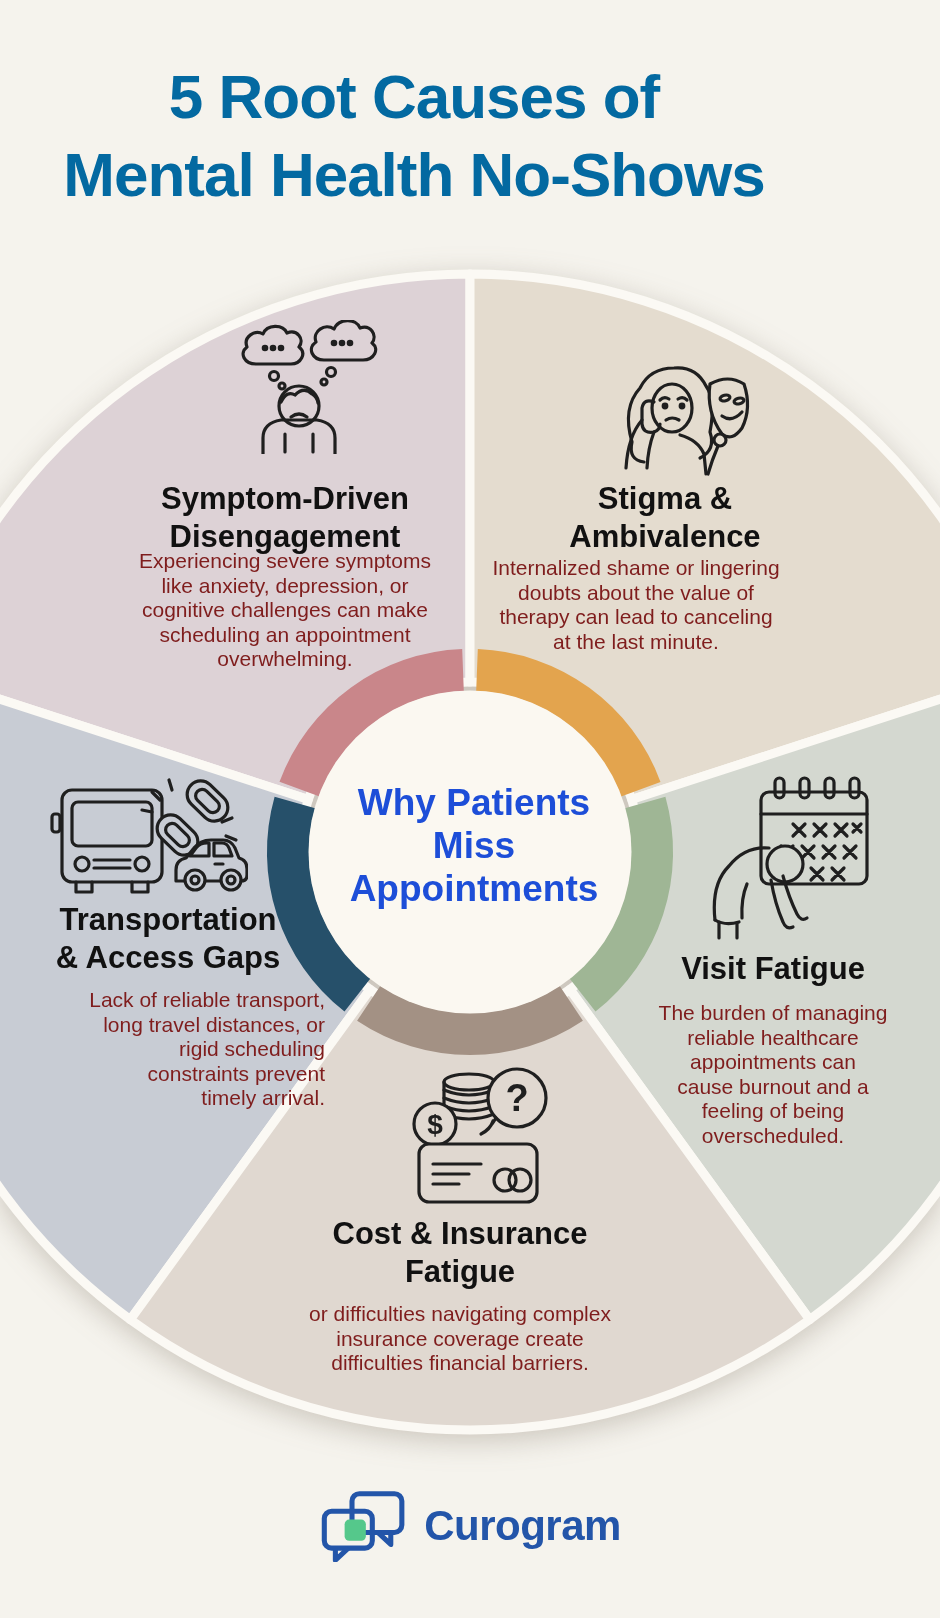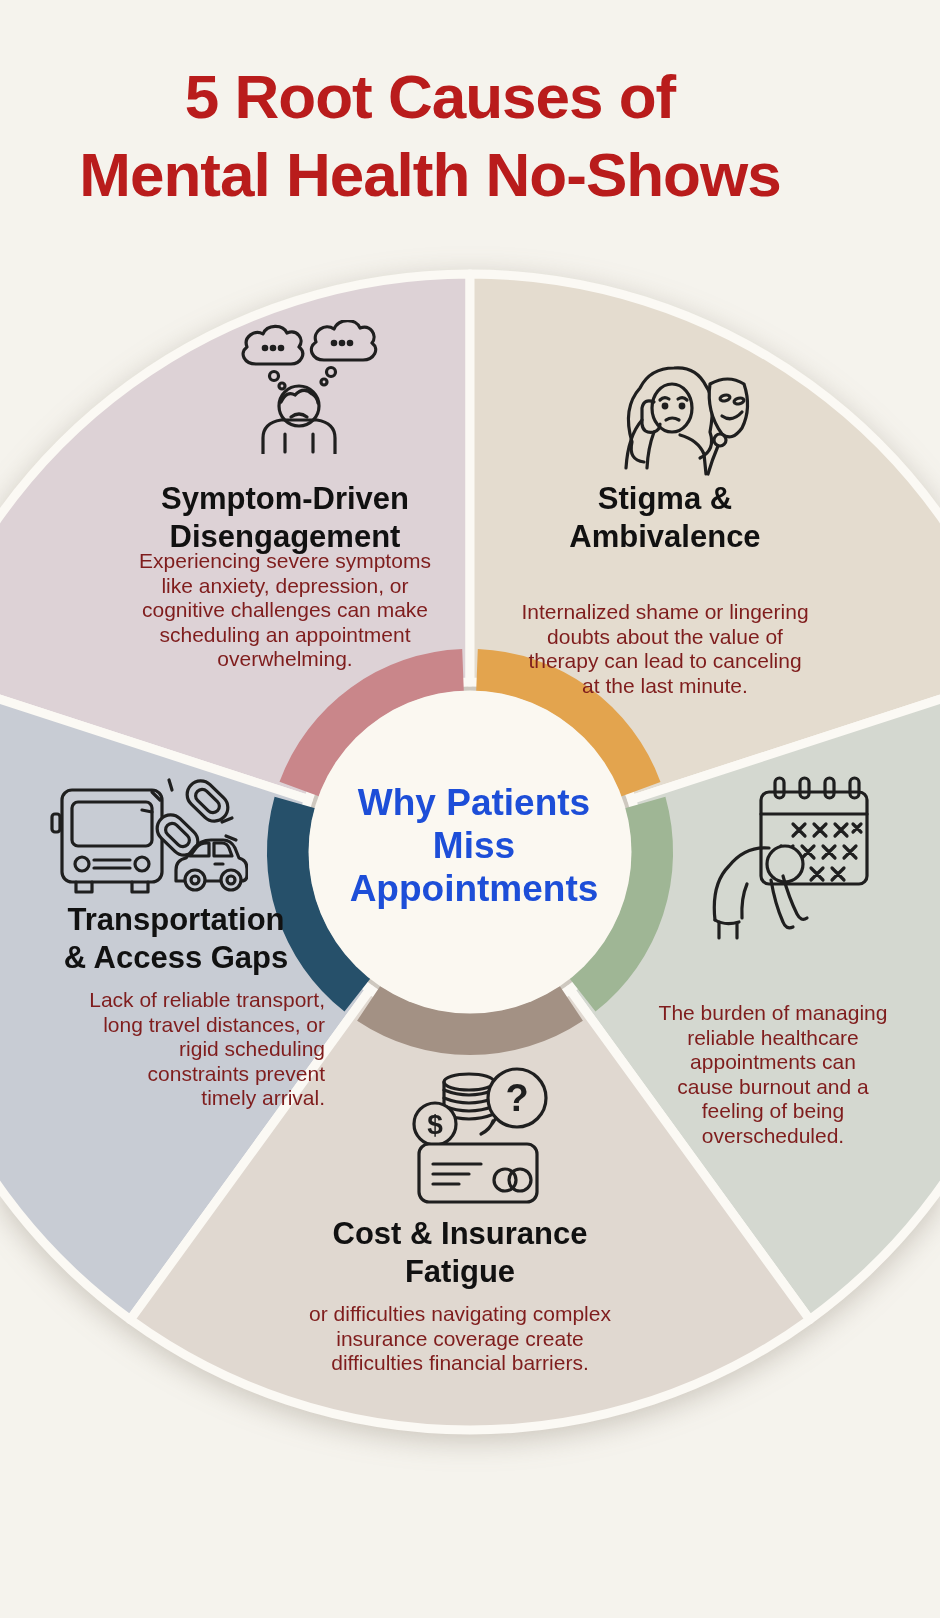--- a/index.html
+++ b/index.html
@@ -6,21 +6,21 @@
   .stage{
     position:relative; width:940px; height:1618px; overflow:hidden;
     background:#f5f3ed;
     font-family:"Liberation Sans", sans-serif;
     color:#1c1c1c;
   }
   
   .main-title{
     position:absolute; top:58px; left:0; width:828px;
     text-align:center; font-weight:700; font-size:62px; line-height:78px;
-    color:#b91c1c; letter-spacing:-1px;margin-left:16px;
+    color:#0369a1; letter-spacing:-1px;
   }
   
   .wheel{
     position:absolute; left:0; top:0;
     filter: drop-shadow(0 7px 14px rgba(110,95,80,.30));
   }
   .wheel path.wedge{ stroke:#fbf9f4; stroke-width:9; stroke-linejoin:round; }
   
   .seg-title{
     position:absolute; text-align:center; font-weight:700;
@@ -124,21 +124,21 @@
       <ellipse cx="147" cy="61" rx="5" ry="2.8" transform="rotate(-14 147 61)"></ellipse>
       <path d="M130 76 Q140 83 150 72"></path>
       <circle cx="128" cy="100" r="6"></circle>
       <path d="M126 106 Q120 120 116 134"></path>
     </g>
   </svg>
   <div class="seg-title" style="left:485px;top:480px;width:360px;">
     <div class="t-line">Stigma &amp;</div>
     <div class="t-line">Ambivalence</div>
   </div>
-  <div class="seg-desc" style="left:485px;top:556px;width:360px;margin-top:44px;">
+  <div class="seg-desc" style="left:456px;top:556px;width:360px;">
     <div class="d-line">Internalized shame or lingering</div>
     <div class="d-line">doubts about the value of</div>
     <div class="d-line">therapy can lead to canceling</div>
     <div class="d-line">at the last minute.</div>
   </div>
 
   <svg class="seg-icon" style="left:48px;top:748px;" width="200" height="152" viewBox="0 0 200 152">
     <g>
       <rect x="14" y="42" width="100" height="92" rx="10"></rect>
       <rect x="24" y="54" width="80" height="44" rx="6"></rect>
@@ -156,21 +156,21 @@
       <path d="M174 74 L184 70 M178 88 L188 92 M168 100 L172 110"></path>
       <path d="M128 133 L128 122 Q128 112 138 110 L146 100 Q152 92 163 92 L175 92 Q183 92 187 100 L191 110 Q199 112 199 121 L199 127 Q199 133 193 133 Z" fill="#c8ccd4"></path>
       <path d="M142 108 L148 100 Q152 95 159 95 L161 95 L161 108 Z M166 95 L174 95 Q179 95 181 100 L184 108 L166 108 Z"></path>
       <path d="M167 116 L175 116"></path>
       <circle cx="147" cy="132" r="10" fill="#c8ccd4"></circle>
         <circle cx="147" cy="132" r="4"></circle>
       <circle cx="183" cy="132" r="10" fill="#c8ccd4"></circle>
         <circle cx="183" cy="132" r="4"></circle>
     </g>
   </svg>
-  <div class="seg-title" style="left:0px;top:901px;width:336px;padding-left:8px;">
+  <div class="seg-title" style="left:0px;top:901px;width:336px;">
     <div class="t-line">Transportation</div>
     <div class="t-line">&amp; Access Gaps</div>
   </div>
   <div class="seg-desc" style="left:5px;top:988px;width:320px;text-align:right;">
     <div class="d-line">Lack of reliable transport,</div>
     <div class="d-line">long travel distances, or</div>
     <div class="d-line">rigid scheduling</div>
     <div class="d-line">constraints prevent</div>
     <div class="d-line">timely arrival.</div>
   </div>
@@ -188,20 +188,23 @@
       <path d="M118 100 l12 12 M130 100 l-12 12 M139 100 l12 12 M151 100 l-12 12"></path>
       <circle cx="92" cy="96" r="18" fill="#d4d8d0"></circle>
       <path d="M22 152 Q18 116 36 98 Q52 78 76 80"></path>
       <path d="M22 152 Q32 158 46 154"></path>
       <path d="M26 154 L26 170 M44 155 L44 170"></path>
       <path d="M54 116 Q48 130 49 150"></path>
       <path d="M78 112 Q82 136 90 154 Q93 162 100 159"></path>
       <path d="M90 108 Q96 130 104 146 Q108 154 114 150"></path>
     </g>
   </svg>
+  <div class="seg-title" style="left:618px;top:950px;width:310px;">
+    <div class="t-line">Visit Fatigue</div>
+  </div>
   <div class="seg-desc" style="left:628px;top:1001px;width:290px;">
     <div class="d-line">The burden of managing</div>
     <div class="d-line">reliable healthcare</div>
     <div class="d-line">appointments can</div>
     <div class="d-line">cause burnout and a</div>
     <div class="d-line">feeling of being</div>
     <div class="d-line">overscheduled.</div>
   </div>
 
   <svg class="seg-icon" style="left:393px;top:1056px;" width="160" height="150" viewBox="0 0 160 150">
@@ -229,14 +232,26 @@
     <div class="d-line">insurance coverage create</div>
     <div class="d-line">difficulties financial barriers.</div>
   </div>
 
   <div class="center-label">
     <div class="t-line">Why Patients</div>
     <div class="t-line">Miss</div>
     <div class="t-line">Appointments</div>
   </div>
 
+  <div class="footer">
+    <svg width="90" height="72" viewBox="0 0 96 78">
+      <g fill="none" stroke="#2355a9" stroke-width="5.5" stroke-linejoin="round">
+        <rect x="35" y="4" width="54" height="42" rx="8"></rect>
+        <path d="M77 46 L77 59 L63 46"></path>
+        <rect x="5" y="23" width="52" height="40" rx="8"></rect>
+        <path d="M17 63 L17 76 L31 63"></path>
+      </g>
+      <rect x="27" y="32" width="23" height="23" rx="5" fill="#55c88b"></rect>
+    </svg>
+    <span class="brand-name">Curogram</span>
+  </div>
 
 </div>
 
 </body></html>

